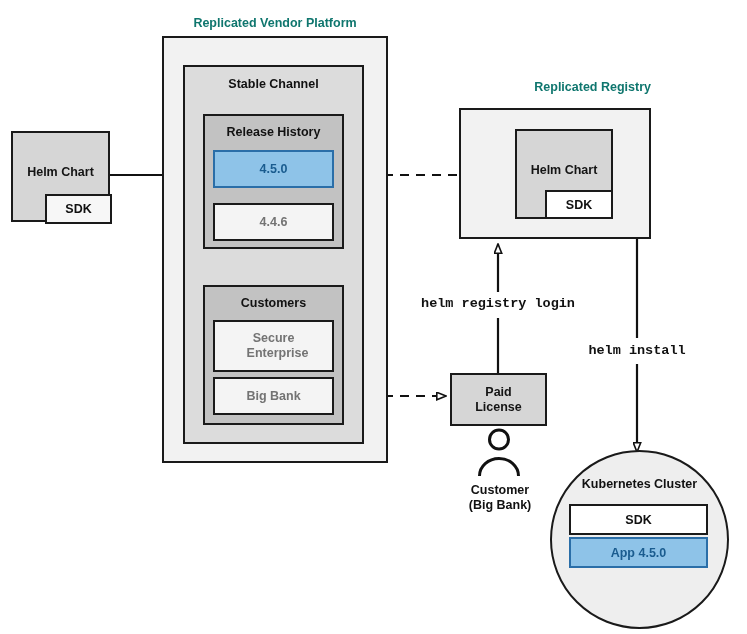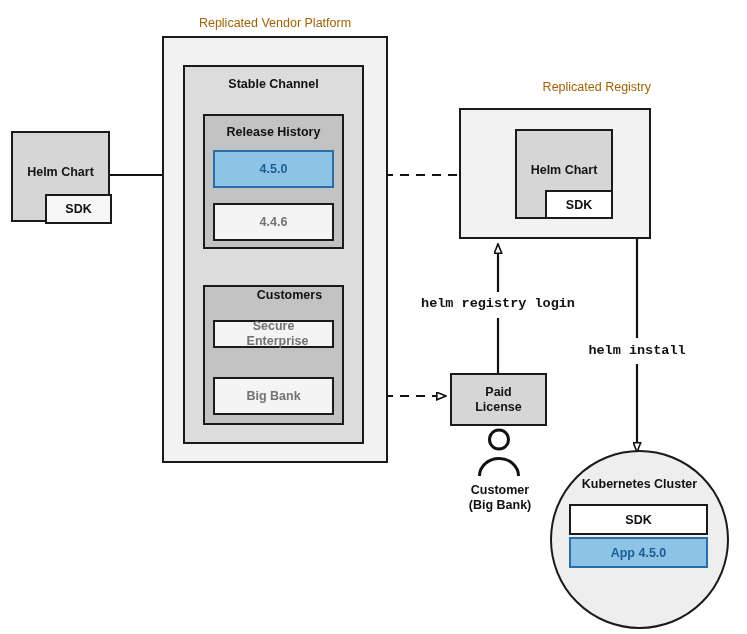--- a/index.html
+++ b/index.html
@@ -28,23 +28,23 @@
     display: flex;
     align-items: center;
     justify-content: center;
     text-align: center;
     font-weight: bold;
     color: #141414;
     line-height: 1.18;
   }
   .title-label {
     position: absolute;
-    font-weight: normal;
-    font-size: 12.5px;
-    color: #a16207;
+    font-weight: bold;
+    font-size: 12.5px;
+    color: #0f766e;
     text-align: center;
     white-space: nowrap;
   }
   .code-label {
     position: absolute;
     font-family: "Liberation Mono", "DejaVu Sans Mono", monospace;
     font-weight: bold;
     font-size: 13.5px;
     color: #111111;
     white-space: nowrap;
@@ -98,21 +98,21 @@
     color: #737373;
   }
   .item-box.highlight {
     background: #8ec3e8;
     border: 2px solid #2a6ea8;
     color: #1a5c8f;
   }
 
   #release-450 { left: 213px; top: 150px; width: 121px; height: 38px; }
   #release-446 { left: 213px; top: 203px; width: 121px; height: 38px; }
-  #customer-secure-enterprise { left: 213px; top: 320px; width: 121px; height: 28px; }
+  #customer-secure-enterprise { left: 213px; top: 320px; width: 121px; height: 52px; }
   #customer-big-bank { left: 213px; top: 377px; width: 121px; height: 38px; }
 
   
   #helm-chart-left {
     left: 11px; top: 131px; width: 99px; height: 91px;
     background: #d6d6d6;
     border: 2px solid #1a1a1a;
     font-size: 12.5px;
     align-items: flex-start;
     padding-top: 32px;
@@ -259,21 +259,21 @@
   </div>
 
   <div class="item-box highlight" id="release-450">
     <span>4.5.0</span>
   </div>
   <div class="item-box" id="release-446">
     <span>4.4.6</span>
   </div>
 
   <div class="box" id="customers-box">
-    <span class="section-heading" style="top:1px;margin-left:16px;">Customers</span>
+    <span class="section-heading" style="top:9px;">Customers</span>
   </div>
 
   <div class="item-box" id="customer-secure-enterprise">
     <span style="display:block;">
       <span style="display:block;">Secure</span>
       <span style="display:block;padding-left:8px;">Enterprise</span>
     </span>
   </div>
   <div class="item-box" id="customer-big-bank">
     <span>Big Bank</span>

